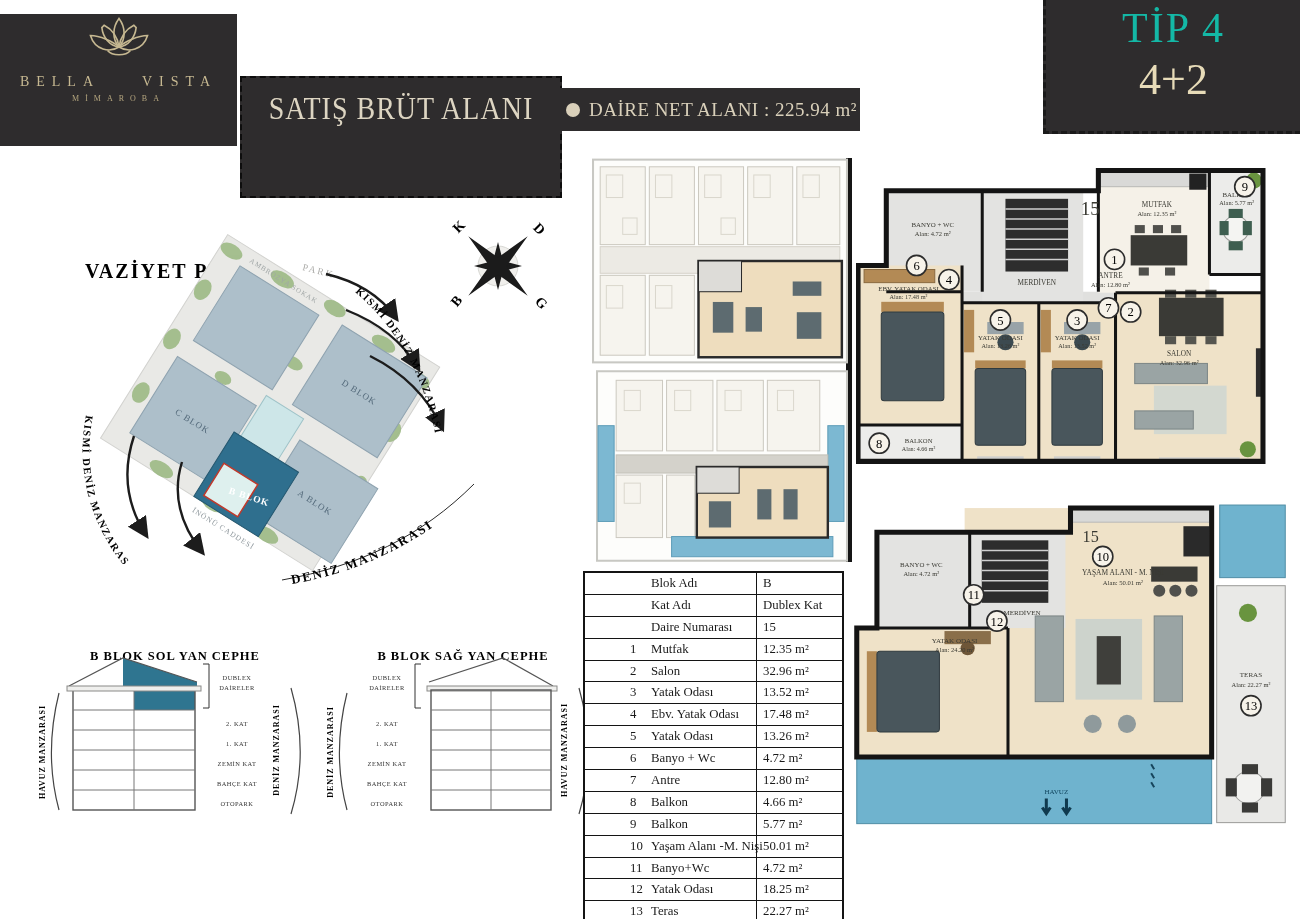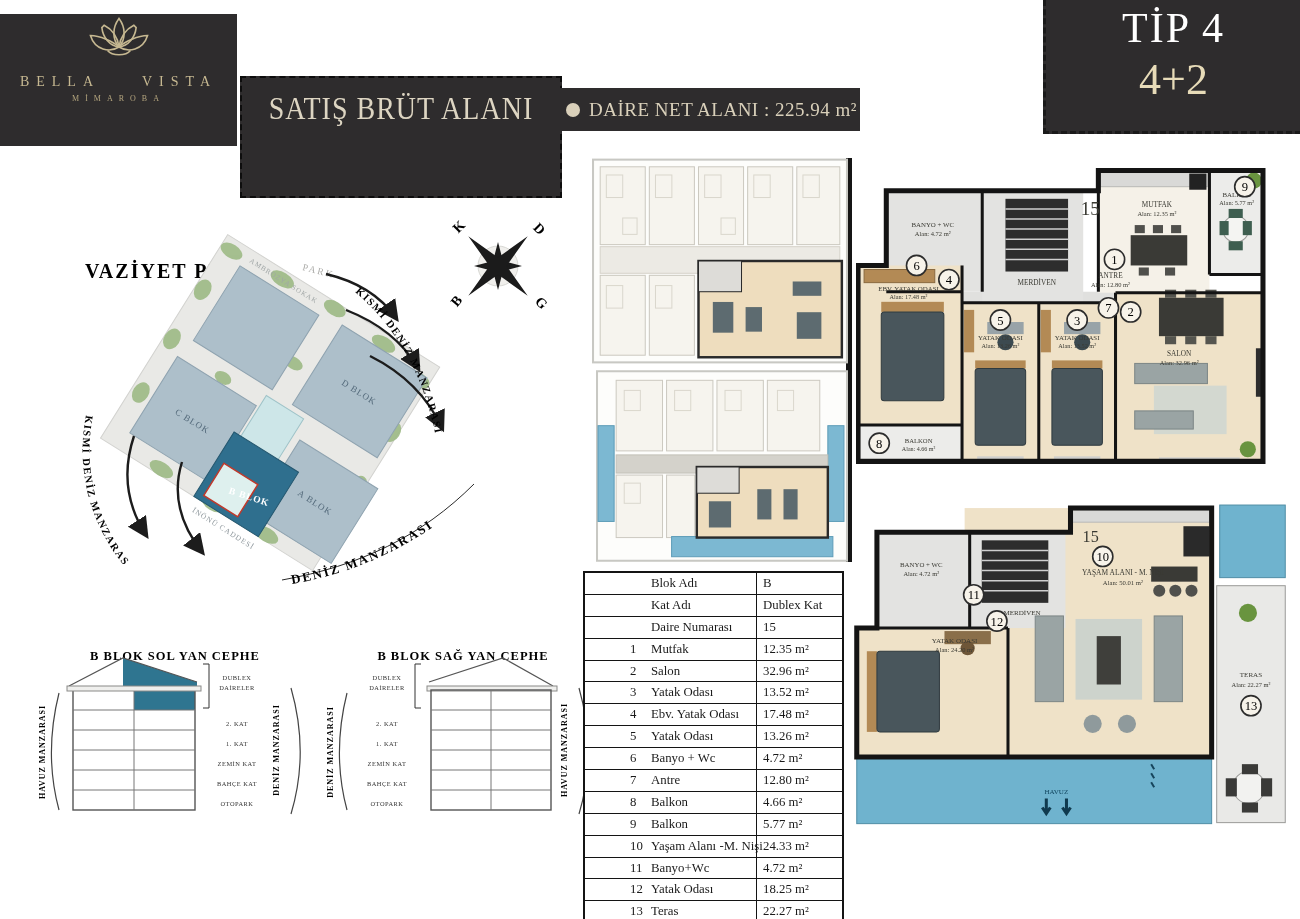--- a/index.html
+++ b/index.html
@@ -14,21 +14,21 @@
   .brand-sub{color:#b4a57e;font-size:8px;letter-spacing:6px;margin-top:-10px;}
   .gross-box{left:240px;top:76px;width:318px;height:118px;border:2px dashed #0d0d0d;
              background:#2e2c2d;text-align:center;}
   .gross-label{color:#ddd5c2;font-size:28px;letter-spacing:1px;margin-top:15px;transform:scaleY(1.12);}
   .gross-value{color:#cbbd98;font-size:33px;margin-top:8px;}
   .net-bar{left:558px;top:88px;width:302px;height:43px;display:flex;align-items:center;gap:9px;padding-left:8px;box-sizing:border-box;}
   .net-bullet{width:14px;height:14px;border-radius:50%;background:#d9d0ba;flex:0 0 auto;}
   .net-label{color:#d9d0ba;font-size:19px;letter-spacing:.5px;}
   .type-box{left:1043px;top:0;width:255px;height:131px;border:3px dashed #1a1a1a;border-top:none;border-right:none;
             text-align:center;background:#2e2c2d;}
-  .type-title{color:#ffffff;font-size:42px;letter-spacing:2px;line-height:56px;text-align:center;}
+  .type-title{color:#14b8a6;font-size:42px;letter-spacing:2px;line-height:56px;text-align:center;}
   .type-rooms{color:#e7dbb8;font-size:44px;line-height:56px;margin-top:-4px;}
   
   .area-table{left:583px;top:571px;width:257px;border:2px solid #141414;background:#fff;}
   .trow{display:flex;height:20.9px;border-bottom:1.5px solid #141414;align-items:center;font-size:12.8px;padding-left:42px;}
   .trow:last-child{border-bottom:none;}
   .tc1{width:130px;display:flex;align-items:center;border-right:1.5px solid #141414;height:100%;box-sizing:border-box;white-space:nowrap;}
   .tnum{width:21px;padding-left:3px;flex:0 0 auto;}
   .tc2{flex:1;padding-left:6px;white-space:nowrap;}
   svg text{font-family:"Liberation Serif",serif;}
 </style>
@@ -604,21 +604,21 @@
           <span class="tnum">9</span>
           <span>Balkon</span>
         </div>
       <div class="tc2">5.77  m²</div>
     </div>
     <div class="trow">
       <div class="tc1">
           <span class="tnum">10</span>
           <span>Yaşam Alanı -M. Nişi</span>
         </div>
-      <div class="tc2">24.33 m²</div>
+      <div class="tc2">50.01 m²</div>
     </div>
     <div class="trow">
       <div class="tc1">
           <span class="tnum">11</span>
           <span>Banyo+Wc</span>
         </div>
       <div class="tc2">4.72 m²</div>
     </div>
     <div class="trow">
       <div class="tc1">

